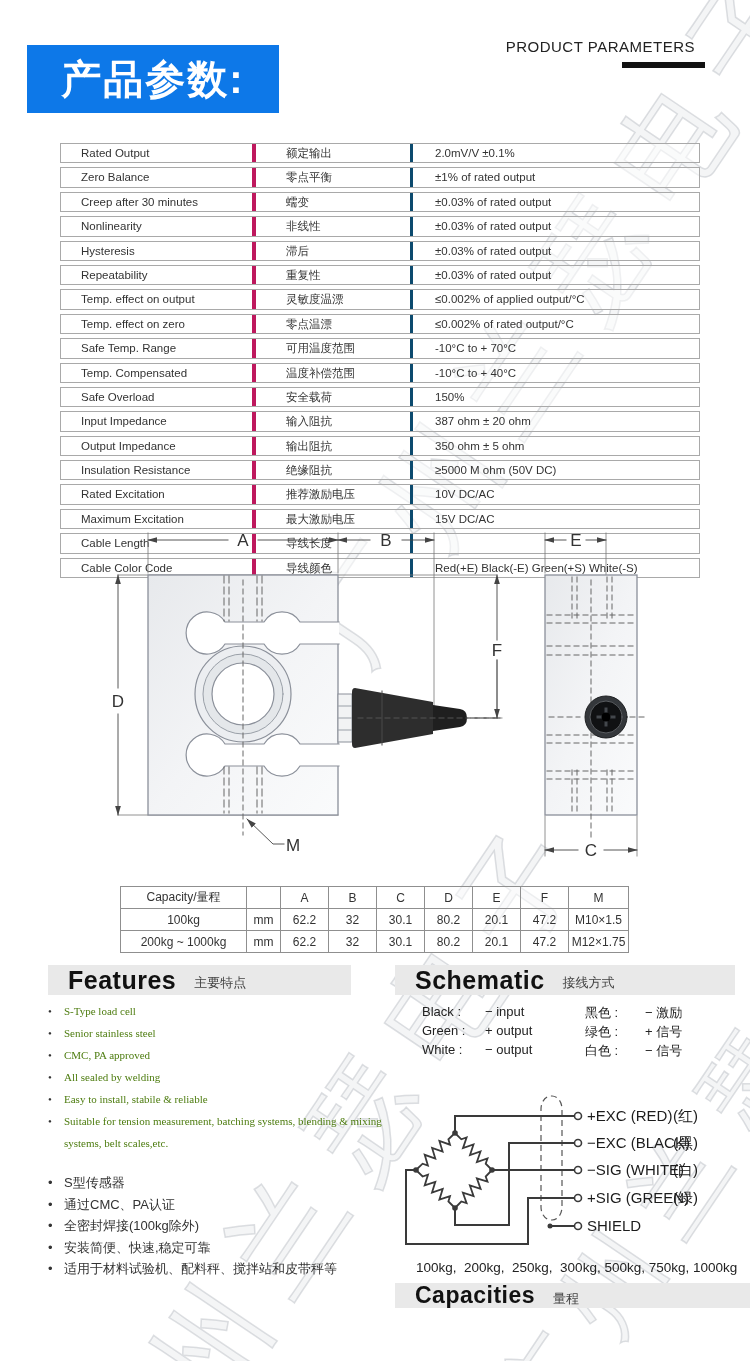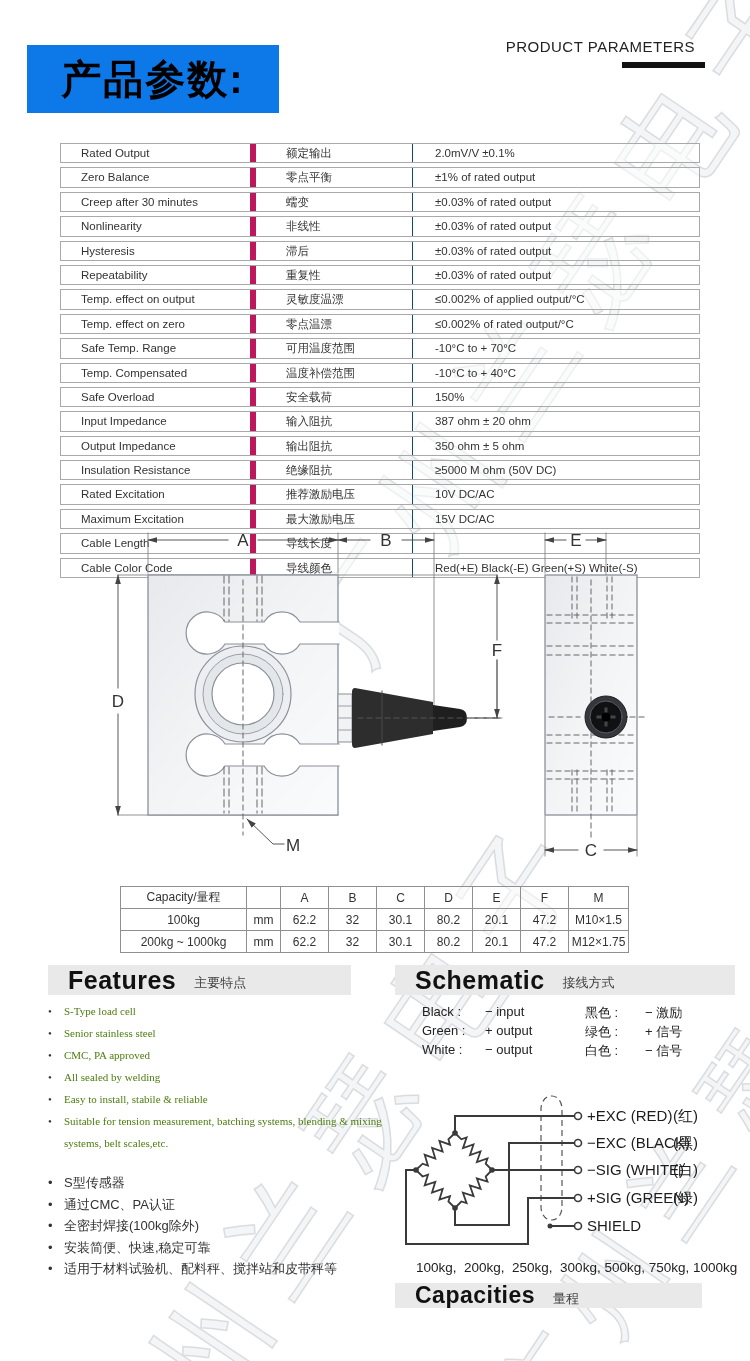--- a/index.html
+++ b/index.html
@@ -8,46 +8,46 @@
   
   .wm{position:absolute;font-size:112px;letter-spacing:26px;white-space:nowrap;
       color:rgba(170,176,184,0.13);-webkit-text-stroke:1.5px rgba(168,174,182,0.38);
       transform:rotate(-56deg);pointer-events:none;z-index:0;}
   .wm1{left:150px;top:230px;}
   .wm2{left:-80px;top:1090px;}
   .wm3{left:360px;top:1060px;font-size:95px;}
   
   .title-box{position:absolute;left:27px;top:45px;width:252px;height:68px;background:#0d78e8;
              display:flex;align-items:center;justify-content:center;z-index:2;}
-  .title-box span{color:#000000;font-size:40px;font-weight:bold;letter-spacing:2px;}
+  .title-box span{color:#ffffff;font-size:40px;font-weight:bold;letter-spacing:2px;}
   .title-en{position:absolute;top:38px;right:55px;font-size:15px;color:#222;letter-spacing:0.5px;z-index:2;}
   .title-bar{position:absolute;left:622px;top:62px;width:83px;height:6px;background:#111;z-index:2;}
   
   .spec{position:absolute;left:60px;top:143px;width:640px;z-index:1;}
   .spec-row{display:flex;height:20.4px;border:1px solid #a9a9a9;box-sizing:border-box;
             background:rgba(255,255,255,0.55);}
   .spec-row + .spec-row{margin-top:4px;}
-  .spec-row .c1{width:195px;border-right:6px solid #be185d;padding-left:20px;box-sizing:border-box;}
-  .spec-row .c2{width:157px;border-right:1px solid #0c4a6e;padding-left:30px;box-sizing:border-box;}
+  .spec-row .c1{width:195px;border-right:4px solid #be185d;padding-left:20px;box-sizing:border-box;}
+  .spec-row .c2{width:157px;border-right:3px solid #0c4a6e;padding-left:30px;box-sizing:border-box;}
   .spec-row .c3{flex:1;padding-left:22px;}
   .spec-row div{font-size:11.5px;line-height:18px;white-space:nowrap;overflow:hidden;}
   
   .drawing{position:absolute;left:30px;top:520px;z-index:1;}
   
   .dimtab{position:absolute;left:120px;top:886px;border-collapse:collapse;z-index:1;}
   .dimtab th,.dimtab td{border:1px solid #8f8f8f;font-size:12px;font-weight:normal;
        text-align:center;height:22px;padding:0 2px;box-sizing:border-box;background:rgba(255,255,255,0.5);}
   .dimtab .w-cap{width:126px;} .dimtab .w-unit{width:34px;} .dimtab .w-dim{width:48px;} .dimtab .w-m{width:60px;}
   
   .secbar{position:absolute;height:30px;background:#e9e9e9;display:flex;align-items:center;z-index:1;}
   .secbar .big{font-size:25px;font-weight:bold;color:#111;margin-left:20px;letter-spacing:0.5px;}
   .secbar .small{font-size:13px;color:#444;margin-left:18px;margin-top:6px;}
   .bar-features{left:48px;top:965px;width:303px;}
   .bar-schematic{left:395px;top:965px;width:340px;}
-  .bar-capacities{left:395px;top:1283px;width:307px;height:25px;}
+  .bar-capacities{left:395px;top:1283px;width:356px;height:25px;}
   .bar-capacities .big{font-size:23px;}
   
   .feat-en{position:absolute;left:48px;top:1000px;width:335px;margin:0;padding:0;list-style:none;z-index:1;}
   .feat-en li{position:relative;padding-left:16px;font-size:11px;line-height:22px;color:#4d7c0f;font-family:Liberation Serif, serif;}
   .feat-cn{position:absolute;left:48px;top:1172px;width:335px;margin:0;padding:0;list-style:none;z-index:1;}
   .feat-cn li{position:relative;padding-left:16px;font-size:13px;line-height:21.5px;color:#333;}
   .feat-en li::before,.feat-cn li::before{content:"•";position:absolute;left:0;color:#333;}
   
   .legend{position:absolute;left:422px;top:1004px;z-index:1;}
   .legend .lrow{display:flex;height:19px;font-size:13px;color:#222;}

